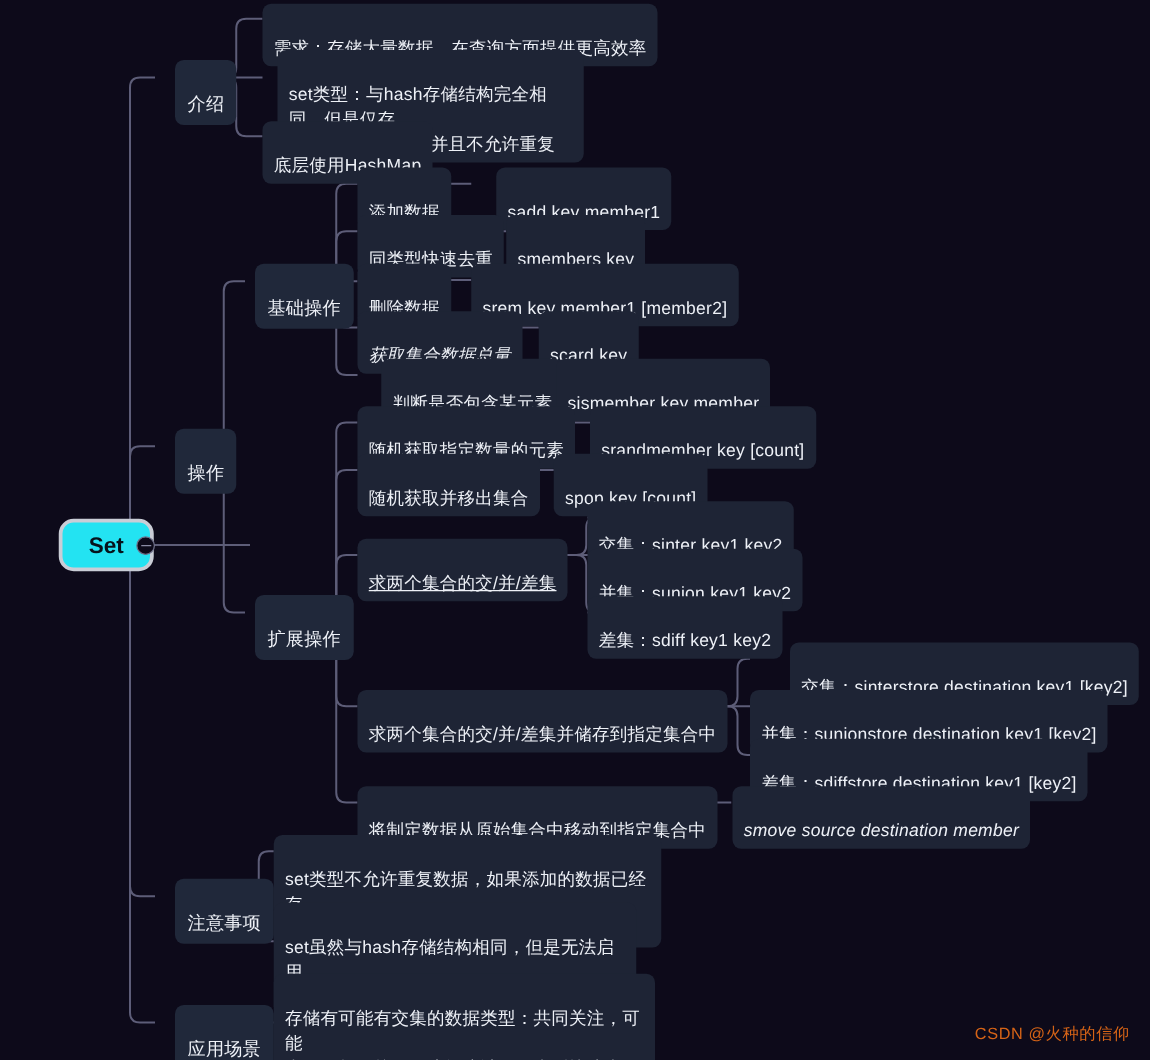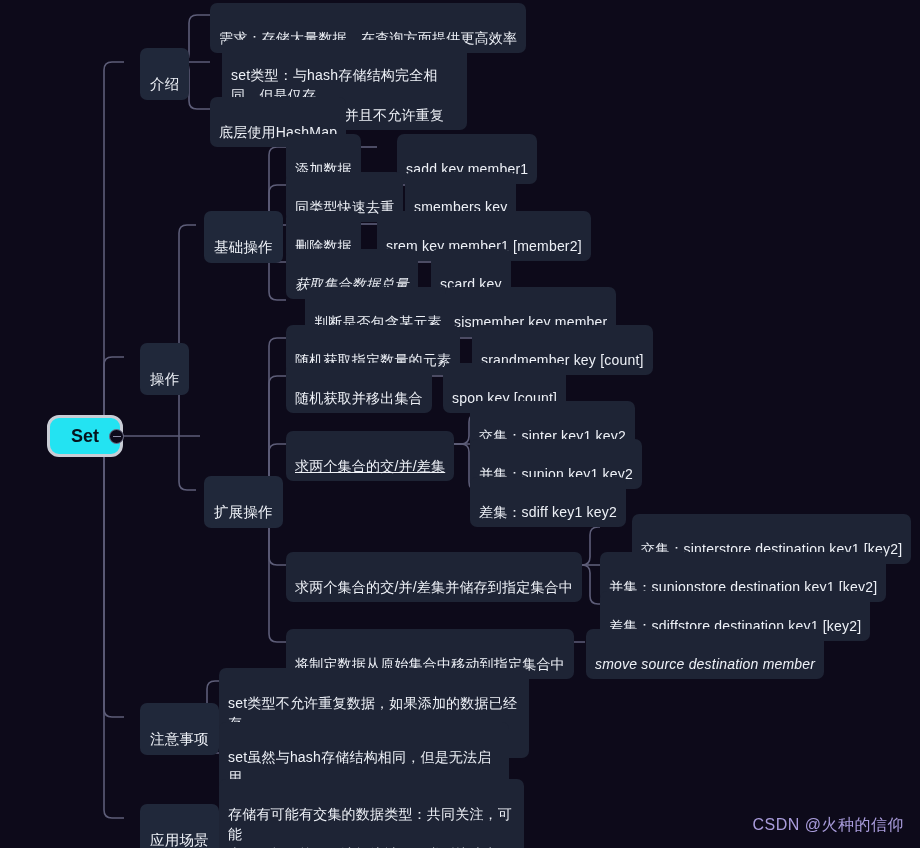--- a/index.html
+++ b/index.html
@@ -42,21 +42,21 @@
     border:1.6px solid #6e6e88;
     background:#0d0a1a;
     box-sizing:border-box;
   }
   .toggle:after{
     content:"";position:absolute;left:2.5px;top:5.6px;
     width:8px;height:1.6px;background:#8b8ba5;
   }
   .watermark{
     position:absolute;right:16px;bottom:12px;
-    color:#c4b5fd;font-size:16px;letter-spacing:.5px;
+    color:#f97316;font-size:13px;letter-spacing:.5px;
     opacity:.85;
   }
 </style>
 </head>
 <body>
 
 <div id="canvas">
 
   <svg id="wires">
     <g fill="none" stroke="#5d5d78" stroke-width="1.6">

